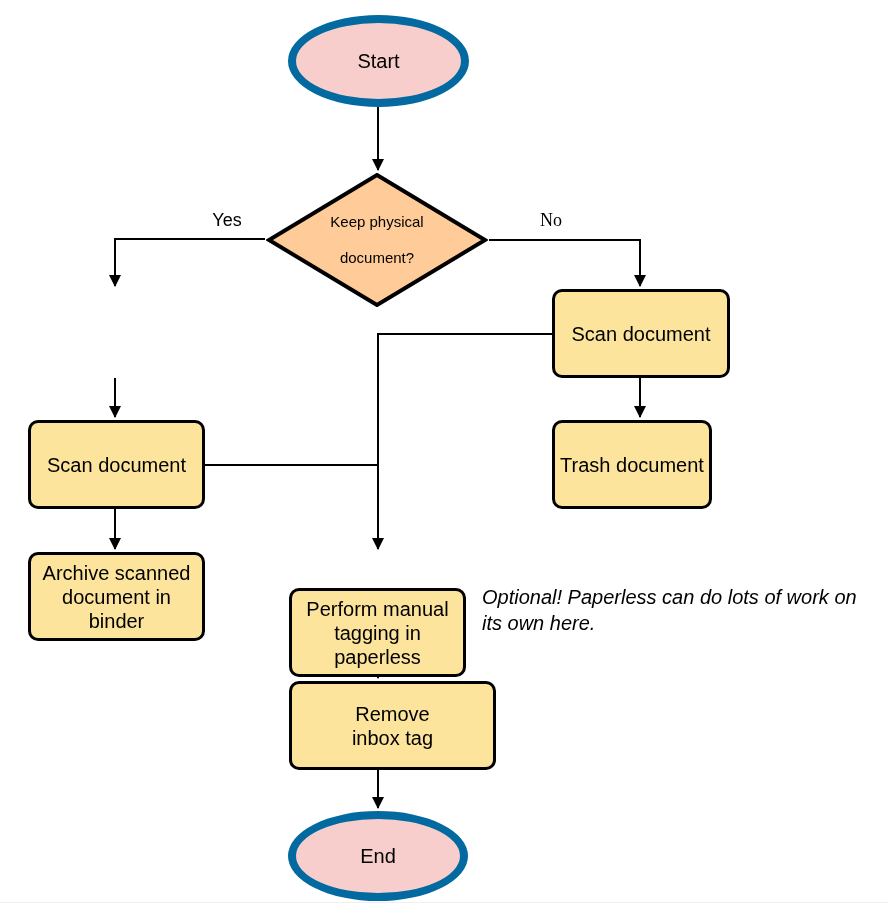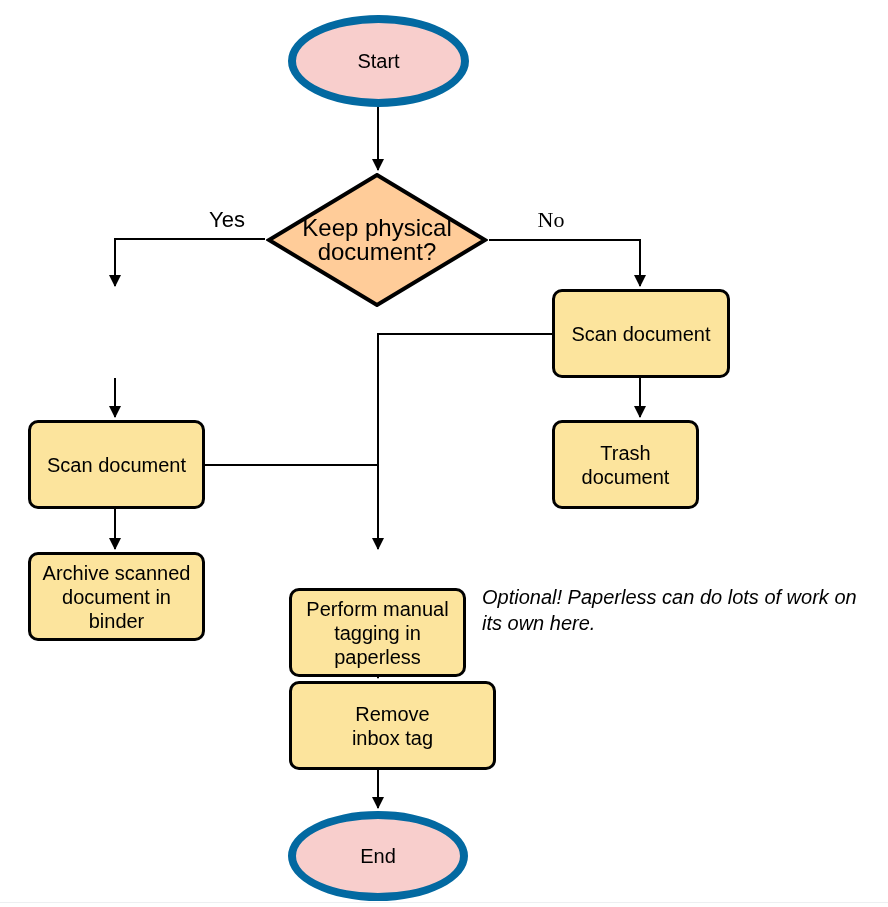--- a/index.html
+++ b/index.html
@@ -42,36 +42,36 @@
   .terminal {
     border: 8px solid #0369a1;
     border-radius: 50%;
   }
   .diamond-wrap {
     position: absolute;
     display: flex;
     align-items: center;
     justify-content: center;
     text-align: center;
-    font-size: 24px;
-    line-height: 24px;
+    font-size: 15px;
+    line-height: 36px;
     white-space: pre-line;
   }
   .diamond-wrap svg {
     position: absolute;
     left: 0;
     top: 0;
   }
   .diamond-label {
     position: relative;
     z-index: 1;
   }
   .edge-label {
     position: absolute;
-    font-size: 22px;
+    font-size: 18px;
     line-height: 20px;
     text-align: center;
   }
   .annotation {
     position: absolute;
     font-size: 20px;
     line-height: 26px;
     font-style: italic;
     white-space: pre-line;
   }
@@ -131,21 +131,21 @@
   <div class="node process" style="left: 28px; top: 552px; width: 177px; height: 89px; background-color: rgb(252, 228, 157);">
     <span>Archive scanned
 document in
 binder</span>
   </div>
 
   <div class="node process" style="left: 552px; top: 289px; width: 178px; height: 89px; background-color: rgb(252, 228, 157);">
     <span>Scan document</span>
   </div>
 
-  <div class="node process" style="left: 552px; top: 420px; width: 147px; height: 89px; background-color: rgb(252, 228, 157);">
+  <div class="node process" style="left: 552px; top: 420px; width: 160px; height: 89px; background-color: rgb(252, 228, 157);">
     <span>Trash document</span>
   </div>
 
   <div class="node process" style="left: 289px; top: 552px; width: 177px; height: 89px; background-color: rgb(252, 228, 157); margin-top: 36px;">
     <span>Perform manual
 tagging in
 paperless</span>
   </div>
 
   <div class="annotation" style="left:482px; top:584px; width:420px;">Optional! Paperless can do lots of work on

